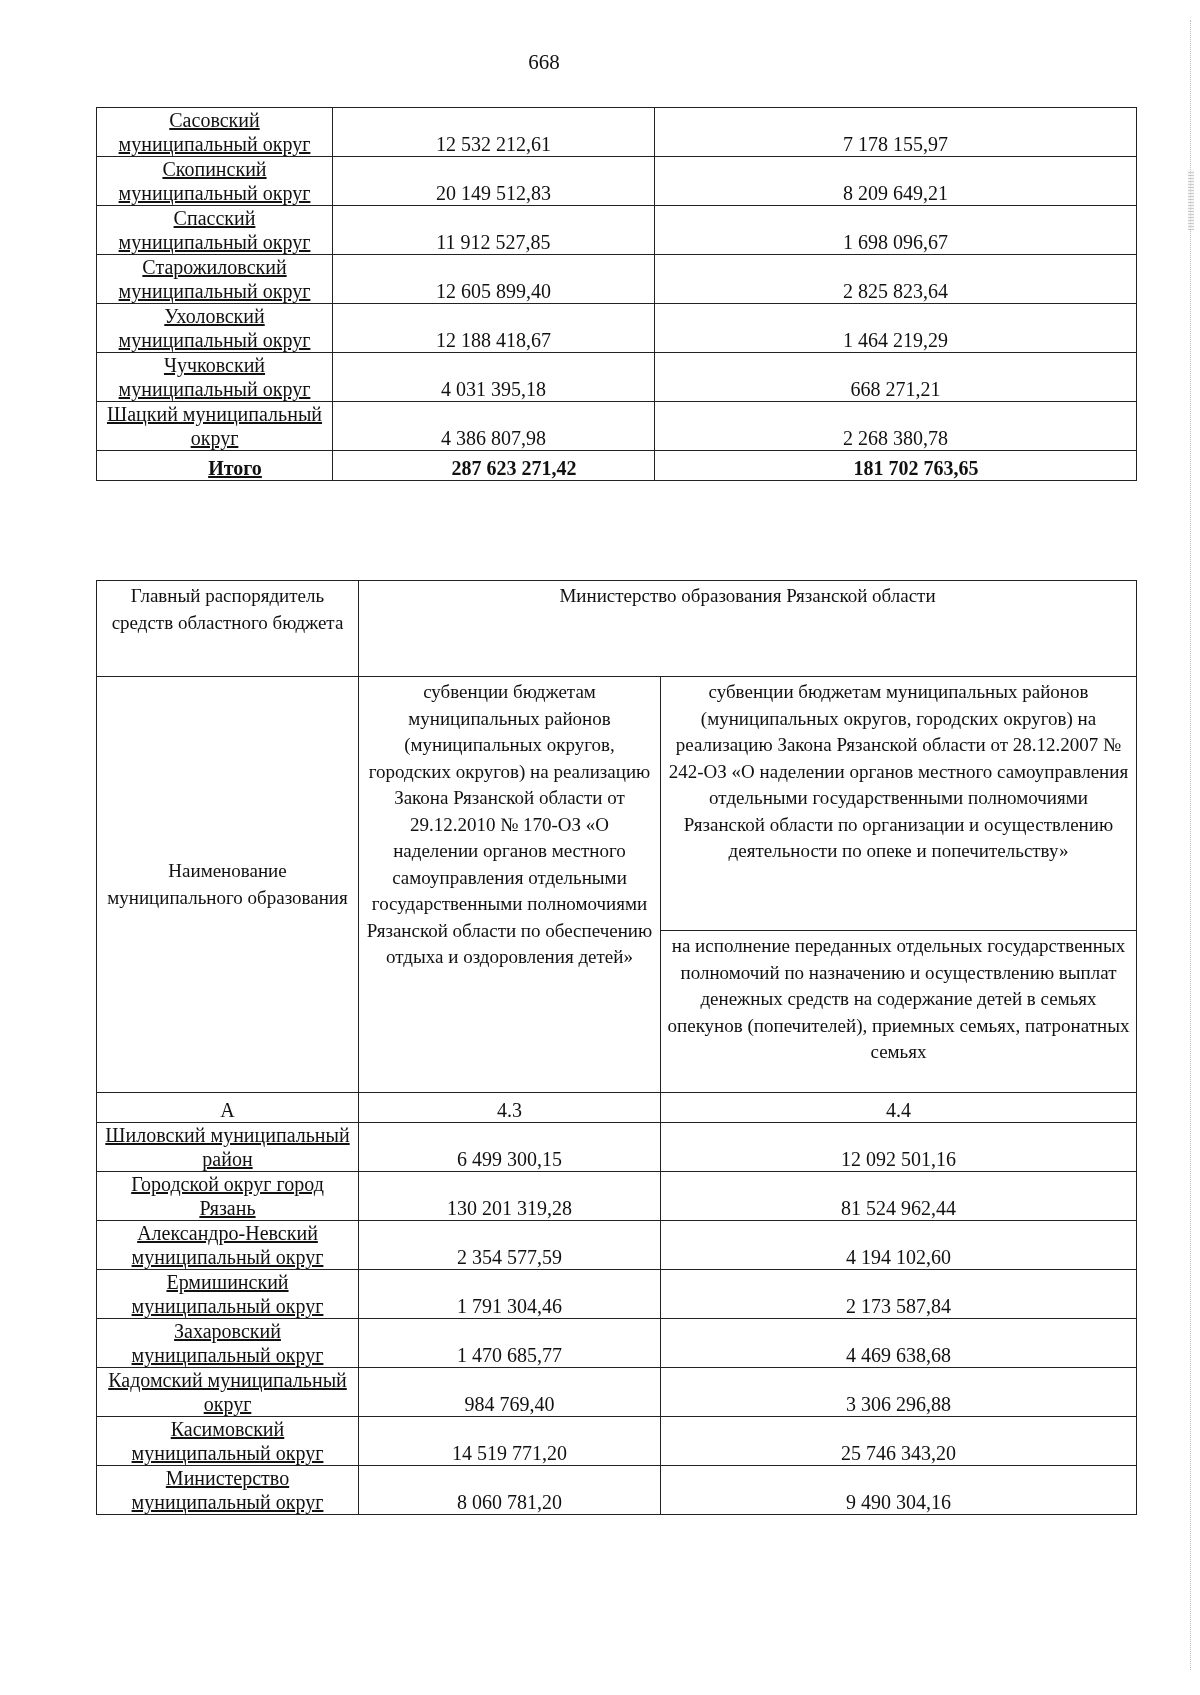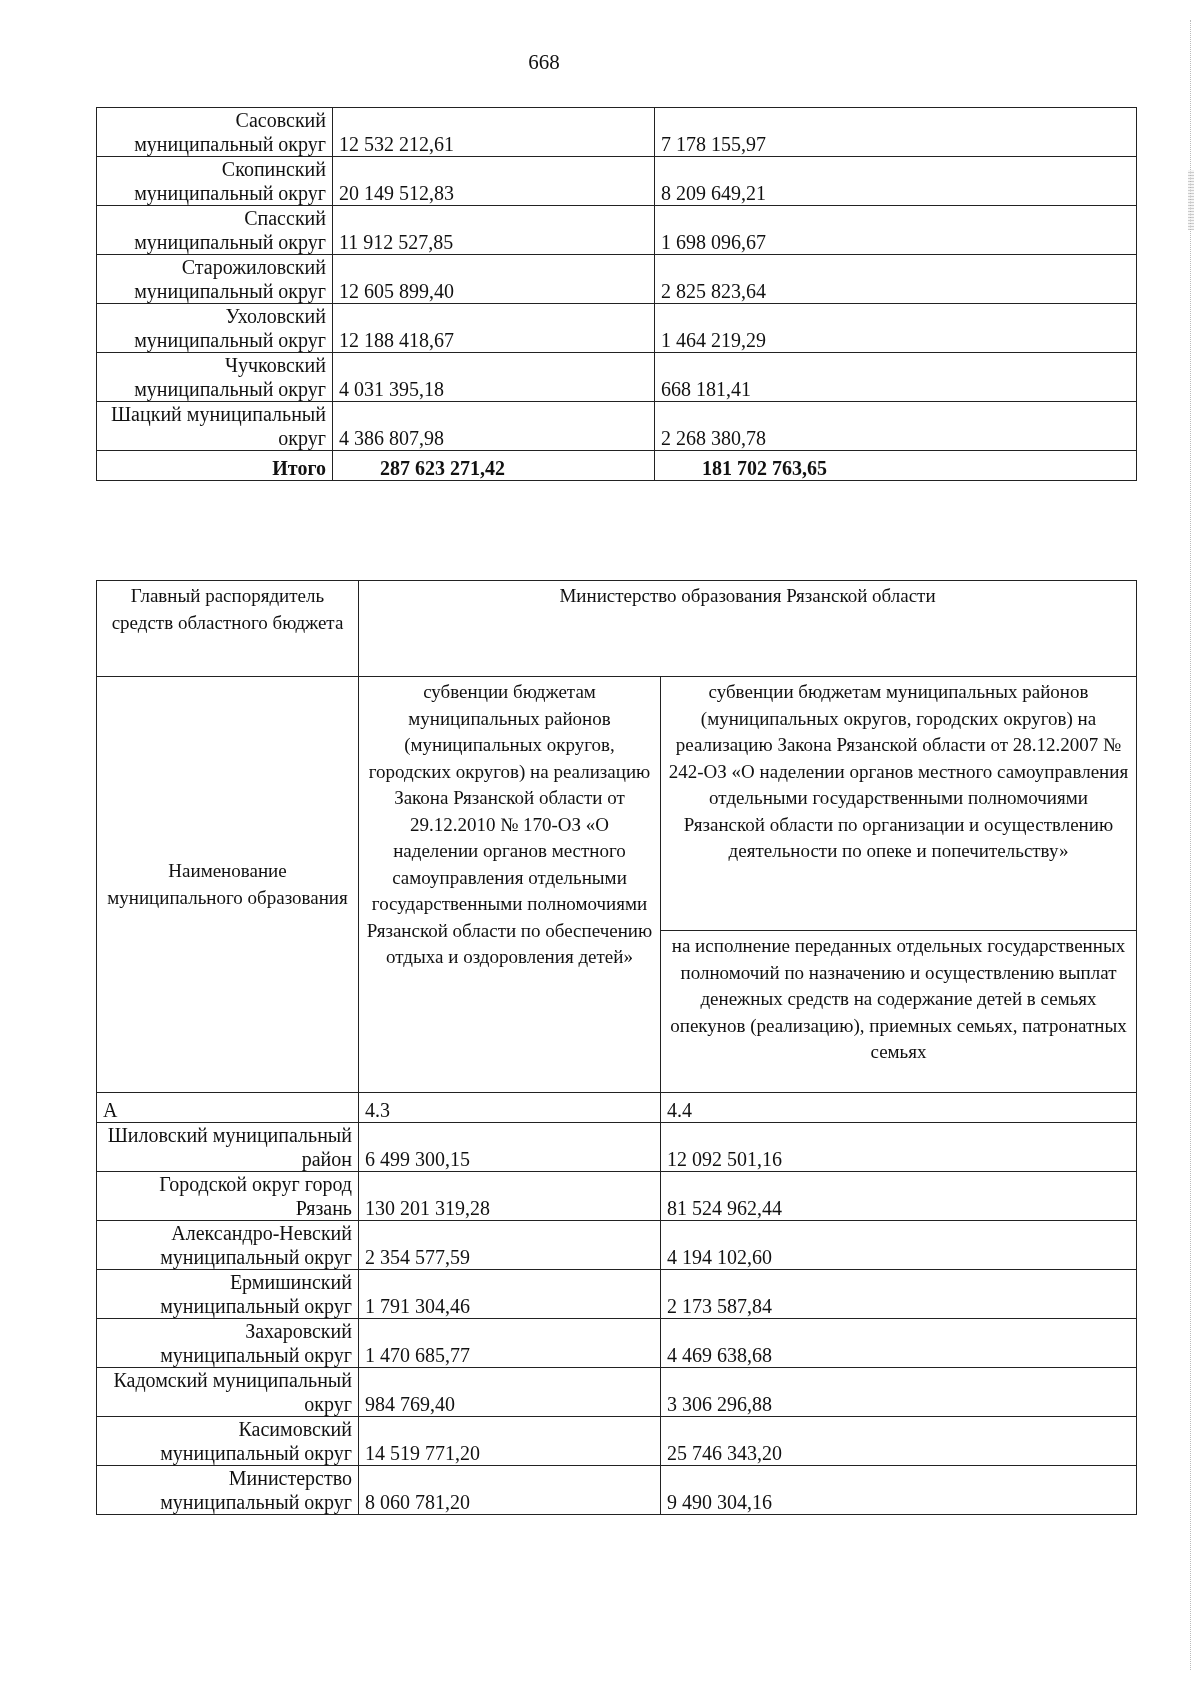--- a/index.html
+++ b/index.html
@@ -3,22 +3,22 @@
 <meta charset="utf-8">
 <style>
   html, body { margin: 0; padding: 0; background: #ffffff; }
   body { width: 1200px; height: 1695px; position: relative; overflow: hidden;
          font-family: "Liberation Serif", "DejaVu Serif", serif; color: #111; }
   .page-num { position: absolute; top: 50px; left: 0; width: 1088px; text-align: center; font-size: 21px; }
   table { border-collapse: collapse; position: absolute; table-layout: fixed; }
   td { border: 1.5px solid #222; font-size: 20px; line-height: 24px; vertical-align: bottom; padding: 0 6px; }
   .t1 { top: 107px; left: 96px; width: 1040px; }
   .t2 { top: 580px; left: 96px; width: 1040px; }
-  .name { text-align: right; }
-  .num { padding-bottom: 0; margin-left: 16px; }
+  .name { text-align: center; text-decoration: underline; }
+  .num { text-align: center; padding-bottom: 0; margin-left: 16px; }
   .bold { font-weight: bold; padding-left: 47px; }
   .hdr { text-align: center; vertical-align: top; font-size: 19px; line-height: 26.5px; padding: 2px 6px; }
   .hdr-mid { vertical-align: middle; }
   .scan-edge { position: absolute; left: 1190px; top: 20px; width: 2px; height: 1650px;
                border-left: 1px dotted #bbb; }
   .scan-blot { position: absolute; left: 1188px; top: 170px; width: 6px; height: 60px;
                background: repeating-linear-gradient(0deg,#aaa 0 1px,#eee 1px 3px); opacity: .6; }
 </style>
 </head>
 <body>
@@ -53,21 +53,21 @@
       <td class="num">2 825 823,64</td>
     </tr>
     <tr style="height:48px">
       <td class="name">Ухоловский муниципальный округ</td>
       <td class="num">12 188 418,67</td>
       <td class="num">1 464 219,29</td>
     </tr>
     <tr style="height:48px">
       <td class="name">Чучковский муниципальный округ</td>
       <td class="num">4 031 395,18</td>
-      <td class="num">668 181,41</td>
+      <td class="num">668 271,21</td>
     </tr>
     <tr style="height:48px">
       <td class="name">Шацкий муниципальный округ</td>
       <td class="num">4 386 807,98</td>
       <td class="num">2 268 380,78</td>
     </tr>
     <tr style="height:30px">
       <td class="name bold">Итого</td>
       <td class="num bold">287 623 271,42</td>
       <td class="num bold">181 702 763,65</td>
@@ -85,21 +85,21 @@
     <tr style="height:96px">
       <td class="hdr">Главный распорядитель средств областного бюджета</td>
       <td class="hdr" colspan="2">Министерство образования Рязанской области</td>
     </tr>
     <tr style="height:254px">
       <td class="hdr hdr-mid" rowspan="2">Наименование муниципального образования</td>
       <td class="hdr" rowspan="2">субвенции бюджетам муниципальных районов (муниципальных округов, городских округов) на реализацию Закона Рязанской области от 29.12.2010 № 170-ОЗ «О наделении органов местного самоуправления отдельными государственными полномочиями Рязанской области по обеспечению отдыха и оздоровления детей»</td>
       <td class="hdr">субвенции бюджетам муниципальных районов (муниципальных округов, городских округов) на реализацию Закона Рязанской области от 28.12.2007 № 242-ОЗ «О наделении органов местного самоуправления отдельными государственными полномочиями Рязанской области по организации и осуществлению деятельности по опеке и попечительству»</td>
     </tr>
     <tr style="height:162px">
-      <td class="hdr">на исполнение переданных отдельных государственных полномочий по назначению и осуществлению выплат денежных средств на содержание детей в семьях опекунов (реализацию), приемных семьях, патронатных семьях</td>
+      <td class="hdr">на исполнение переданных отдельных государственных полномочий по назначению и осуществлению выплат денежных средств на содержание детей в семьях опекунов (попечителей), приемных семьях, патронатных семьях</td>
     </tr>
     <tr style="height:30px">
       <td class="num">А</td>
       <td class="num">4.3</td>
       <td class="num">4.4</td>
     </tr>
     <tr style="height:49px">
       <td class="name">Шиловский муниципальный район</td>
       <td class="num">6 499 300,15</td>
       <td class="num">12 092 501,16</td>

